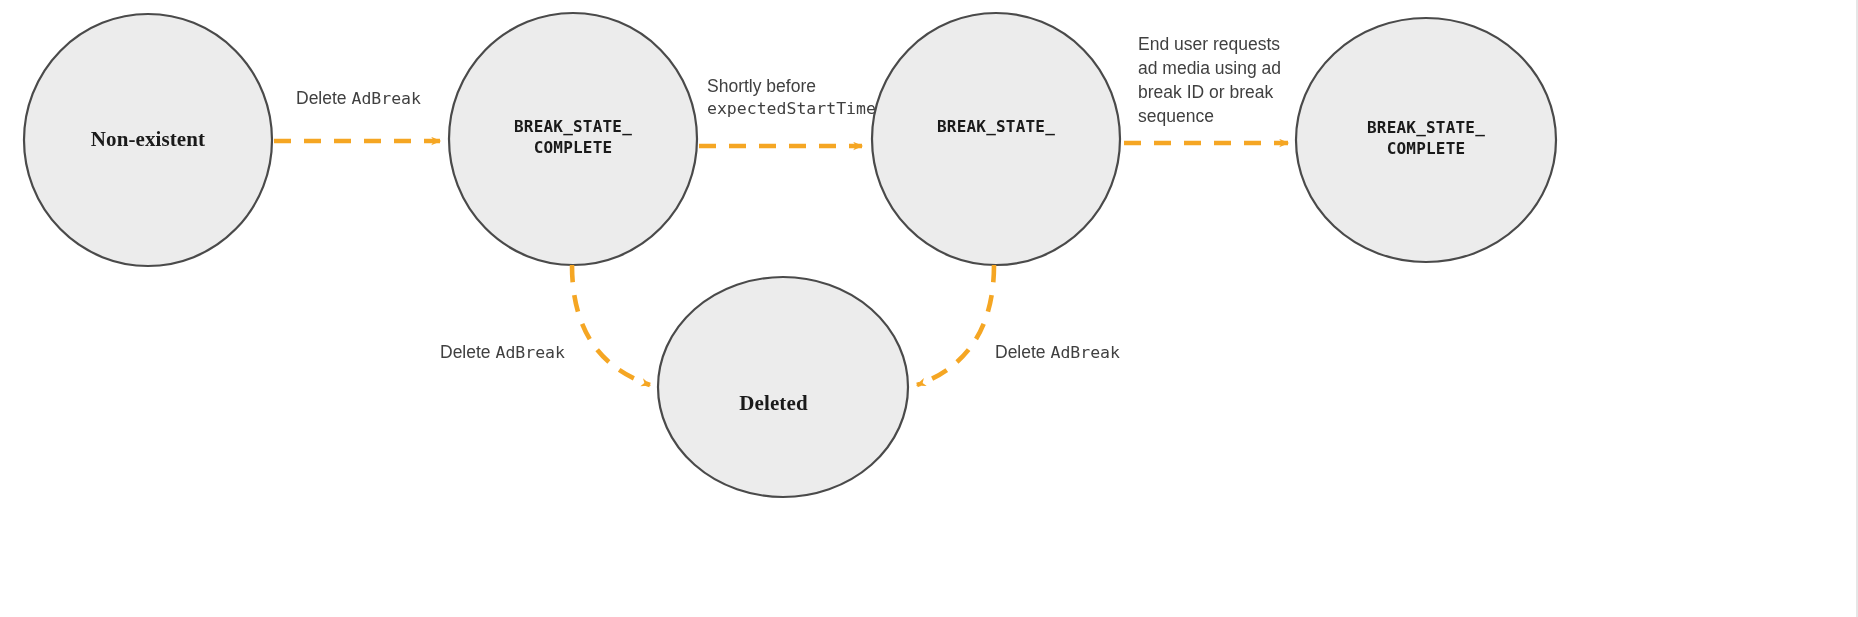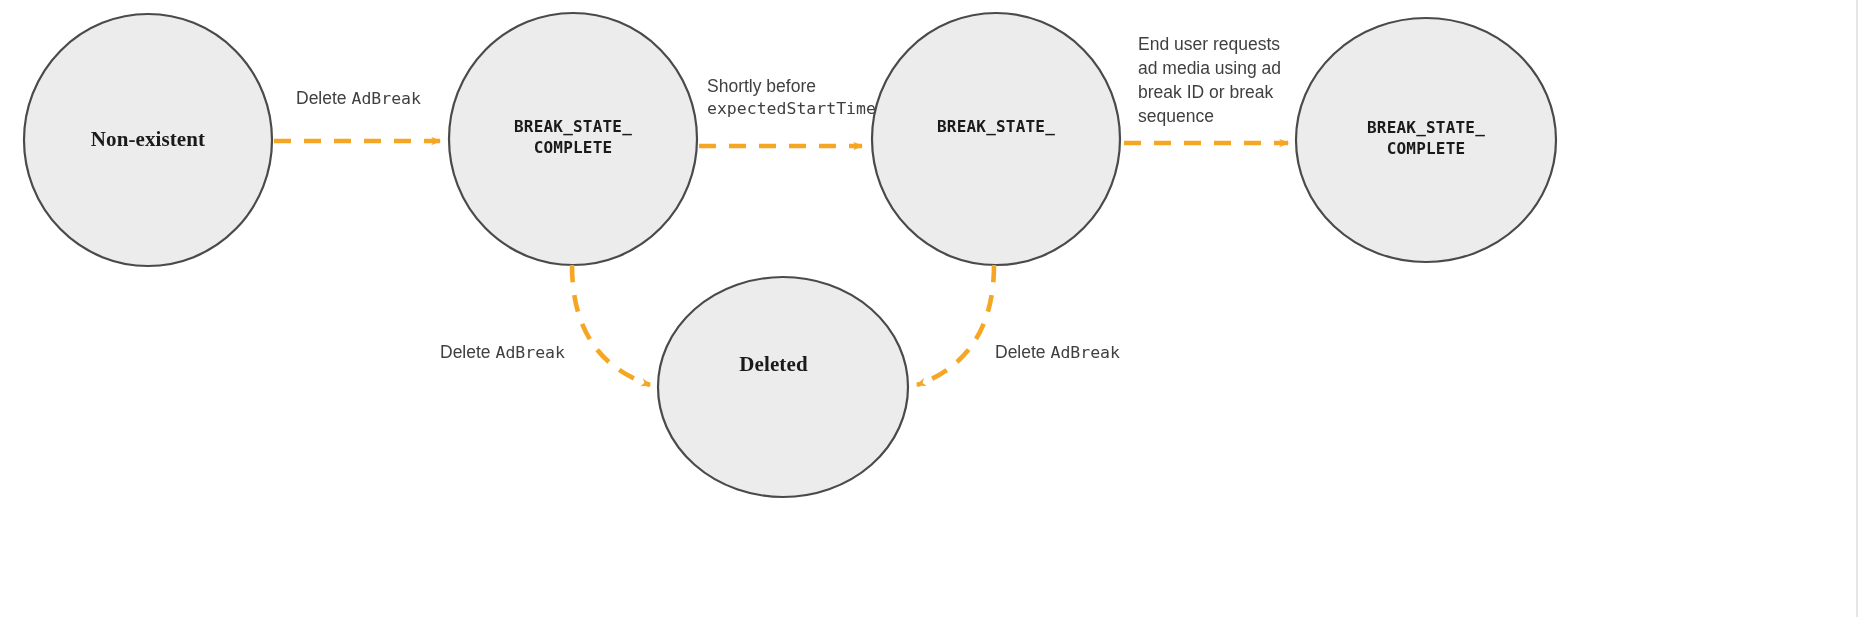--- a/index.html
+++ b/index.html
@@ -58,21 +58,21 @@
         <path d="M 572 265 C 572 330, 600 368, 650 385" fill="none" stroke="#f5a623" stroke-width="4.6" stroke-dasharray="17 13" stroke-linecap="butt" marker-end="url(#arrowhead)"></path>
         <path d="M 994 265 C 994 330, 965 368, 917 385" fill="none" stroke="#f5a623" stroke-width="4.6" stroke-dasharray="17 13" stroke-linecap="butt" marker-end="url(#arrowhead)"></path>
       </g>
   </svg>
 
   <div id="node-labels">
       <div class="node-label sans" style="left: 24px; width: 248px; top: 126.15px;"><div>Non-existent</div></div>
       <div class="node-label mono" style="left: 449px; width: 248px; top: 115.9px;"><div>BREAK_STATE_</div><div>COMPLETE</div></div>
       <div class="node-label mono" style="left: 872px; width: 248px; top: 115.9px;"><div>BREAK_STATE_</div></div>
       <div class="node-label mono" style="left: 1296px; width: 260px; top: 116.9px;"><div>BREAK_STATE_</div><div>COMPLETE</div></div>
-      <div class="node-label sans" style="left: 658px; width: 231px; top: 351px;"><div>Deleted</div></div>
+      <div class="node-label sans" style="left: 658px; width: 231px; top: 390px;"><div>Deleted</div></div>
     </div>
   <div id="edge-labels">
       <div class="edge-label sans" style="left: 296px; top: 86px;"><span class="mixed-sans">Delete </span><span class="mixed-mono">AdBreak</span></div>
       <div class="edge-label sans" style="left: 707px; top: 74px;"><div class="mixed-sans">Shortly before</div><div class="mixed-mono">expectedStartTime</div></div>
       <div class="edge-label sans" style="left: 1138px; top: 32px;"><div class="mixed-sans">End user requests</div><div class="mixed-sans">ad media using ad</div><div class="mixed-sans">break ID or break</div><div class="mixed-sans">sequence</div></div>
       <div class="edge-label sans" style="left: 440px; top: 340px;"><span class="mixed-sans">Delete </span><span class="mixed-mono">AdBreak</span></div>
       <div class="edge-label sans" style="left: 995px; top: 340px;"><span class="mixed-sans">Delete </span><span class="mixed-mono">AdBreak</span></div>
     </div>
 
   <div class="rborder"></div>

